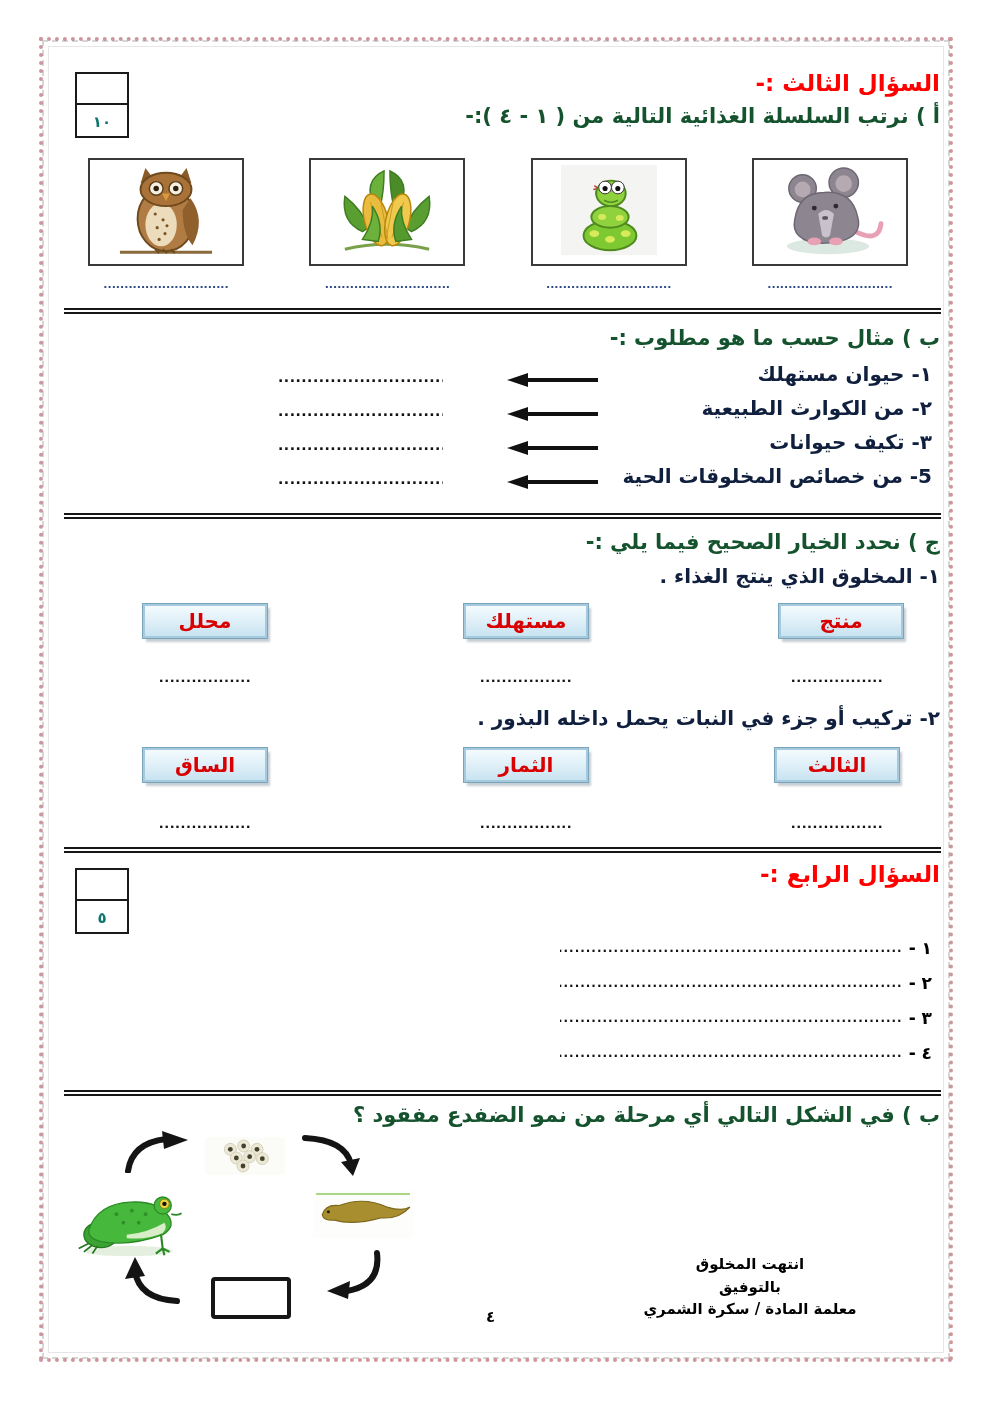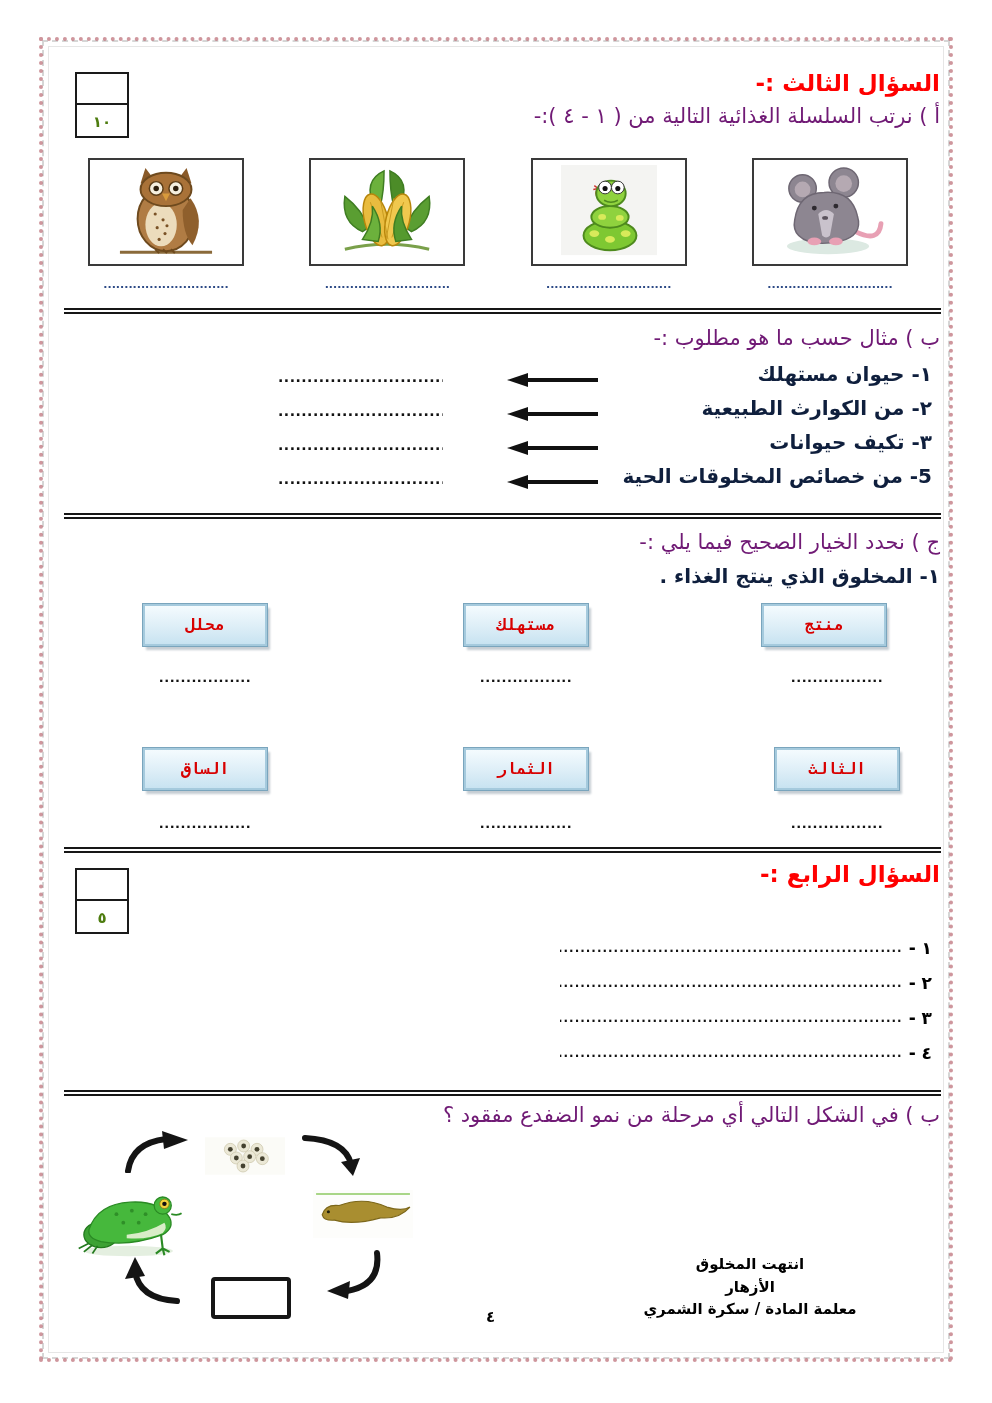--- a/index.html
+++ b/index.html
@@ -8,43 +8,43 @@
   
   .frame-dash{position:absolute;top:40px;left:42px;right:42px;bottom:44px;border:2px dashed #d6d6d6;pointer-events:none;}
   .frame-dot{position:absolute;top:37px;left:39px;right:39px;bottom:41px;border:4px dotted #bb6b74;opacity:.7;pointer-events:none;}
   .frame-inner{position:absolute;top:46px;left:48px;right:48px;bottom:50px;border:1px solid #e6e6e6;pointer-events:none;}
   
   .hr-double{position:absolute;left:64px;width:877px;height:2px;border-top:2px solid #161616;border-bottom:2px solid #161616;}
   
   .score-box{position:absolute;width:54px;height:66px;border:2px solid #1a1a1a;background:#fff;box-sizing:border-box;}
   .score-box .cell-top{height:47%;border-bottom:2px solid #1a1a1a;}
   .score-box .cell-bottom{height:53%;display:flex;align-items:center;justify-content:center;
-      font-weight:bold;font-size:15px;color:#4d7c0f;}
+      font-weight:bold;font-size:15px;color:#0f766e;}
   
   .rline{position:absolute;right:52px;direction:rtl;white-space:nowrap;}
   .title-red{color:#ff0000;font-size:23px;font-weight:bold;}
-  .text-navy{color:#701a75;font-size:21px;font-weight:normal;}
+  .text-navy{color:#14532d;font-size:21px;font-weight:bold;}
   .text-dark{color:#0f1f3d;font-size:20px;font-weight:bold;}
   
   .img-row{position:absolute;left:88px;top:158px;width:820px;display:flex;justify-content:space-between;}
   .img-col{display:flex;flex-direction:column;align-items:center;gap:12px;}
   .img-card{width:156px;height:108px;border:2px solid #3a3a3a;background:#fff;display:flex;
       align-items:center;justify-content:center;box-sizing:border-box;}
   .img-dots{color:#2d4a86;font-size:11px;font-weight:bold;letter-spacing:0;}
   
   .pb-label{position:absolute;right:60px;direction:rtl;white-space:nowrap;}
   .pb-arrow{position:absolute;left:505px;width:96px;height:16px;}
   .pb-dots{position:absolute;left:278px;width:165px;color:#111;font-size:14px;font-weight:bold;
       letter-spacing:.5px;overflow:hidden;white-space:nowrap;}
   
-  .opt{position:absolute;width:124px;height:42px;box-sizing:border-box;
+  .opt{position:absolute;width:124px;height:34px;box-sizing:border-box;
       background:linear-gradient(180deg,#f4fbfe 0%,#ddeef7 55%,#c8e3f1 100%);
       border:2px solid #a5cadd;box-shadow:0 0 0 1px #7aa5bd, 3px 4px 2px rgba(110,130,145,.4);
       display:flex;align-items:center;justify-content:center;
-      color:#d80000;font-weight:bold;font-size:16px;direction:rtl;font-family:Liberation Mono, monospace;}
+      color:#d80000;font-weight:bold;font-size:20px;direction:rtl;}
   .opt-dots{position:absolute;width:124px;text-align:center;color:#111;font-size:13px;
       font-weight:bold;letter-spacing:.5px;white-space:nowrap;overflow:hidden;}
   
   .blank-row{position:absolute;right:60px;width:372px;display:flex;direction:rtl;align-items:center;
       gap:6px;overflow:hidden;}
   .blank-num{color:#000;font-weight:bold;font-size:17px;white-space:nowrap;}
   .blank-dots{color:#111;font-size:12px;font-weight:bold;letter-spacing:1px;white-space:nowrap;overflow:hidden;}
   
   .cycle{position:absolute;left:65px;top:1125px;width:440px;height:215px;}
   .cycle .abs{position:absolute;}
@@ -196,27 +196,28 @@
     <line x1="93" y1="8" x2="20" y2="8" stroke="#111" stroke-width="4"></line>
       <polygon points="2,8 23,1 23,15" fill="#111"></polygon>
   </svg>
   <div class="pb-dots" style="top:471px">..............................</div>
 
   <div class="hr-double" style="top:513px"></div>
 
   <div class="rline text-navy" style="top:530px">ج ) نحدد الخيار الصحيح فيما يلي :-</div>
   <div class="rline text-dark" style="top:564px">١- المخلوق الذي ينتج الغذاء .</div>
 
-  <div class="opt" style="left:762px;top:604px">منتج</div>
+  <div class="opt" style="left:779px;top:604px">منتج</div>
   <div class="opt" style="left:464px;top:604px">مستهلك</div>
   <div class="opt" style="left:143px;top:604px">محلل</div>
   <div class="opt-dots" style="left:775px;top:670px">.................</div>
   <div class="opt-dots" style="left:464px;top:670px">.................</div>
   <div class="opt-dots" style="left:143px;top:670px">.................</div>
 
+  <div class="rline text-dark" style="top:706px">٢- تركيب أو جزء في النبات يحمل داخله البذور  .</div>
 
   <div class="opt" style="left:775px;top:748px">الثالث</div>
   <div class="opt" style="left:464px;top:748px">الثمار</div>
   <div class="opt" style="left:143px;top:748px">الساق</div>
   <div class="opt-dots" style="left:775px;top:816px">.................</div>
   <div class="opt-dots" style="left:464px;top:816px">.................</div>
   <div class="opt-dots" style="left:143px;top:816px">.................</div>
 
   <div class="hr-double" style="top:847px"></div>
 
@@ -306,18 +307,18 @@
     </svg>
     <div class="missing-box"></div>
     <svg class="abs" style="left:58px;top:132px" width="62" height="50" viewBox="0 0 62 50">
       <path d="M54 44 Q16 42 12 14" stroke="#141414" stroke-width="6" fill="none" stroke-linecap="round"></path>
       <polygon points="12,0 2,22 22,19" fill="#141414"></polygon>
     </svg>
   </div>
 
   <div class="footer">
     <div>انتهت المخلوق</div>
-    <div>الأزهار</div>
+    <div>بالتوفيق</div>
     <div>معلمة المادة / سكرة الشمري</div>
   </div>
   <div class="page-num">٤</div>
 
 </div>
 
 </body></html>

